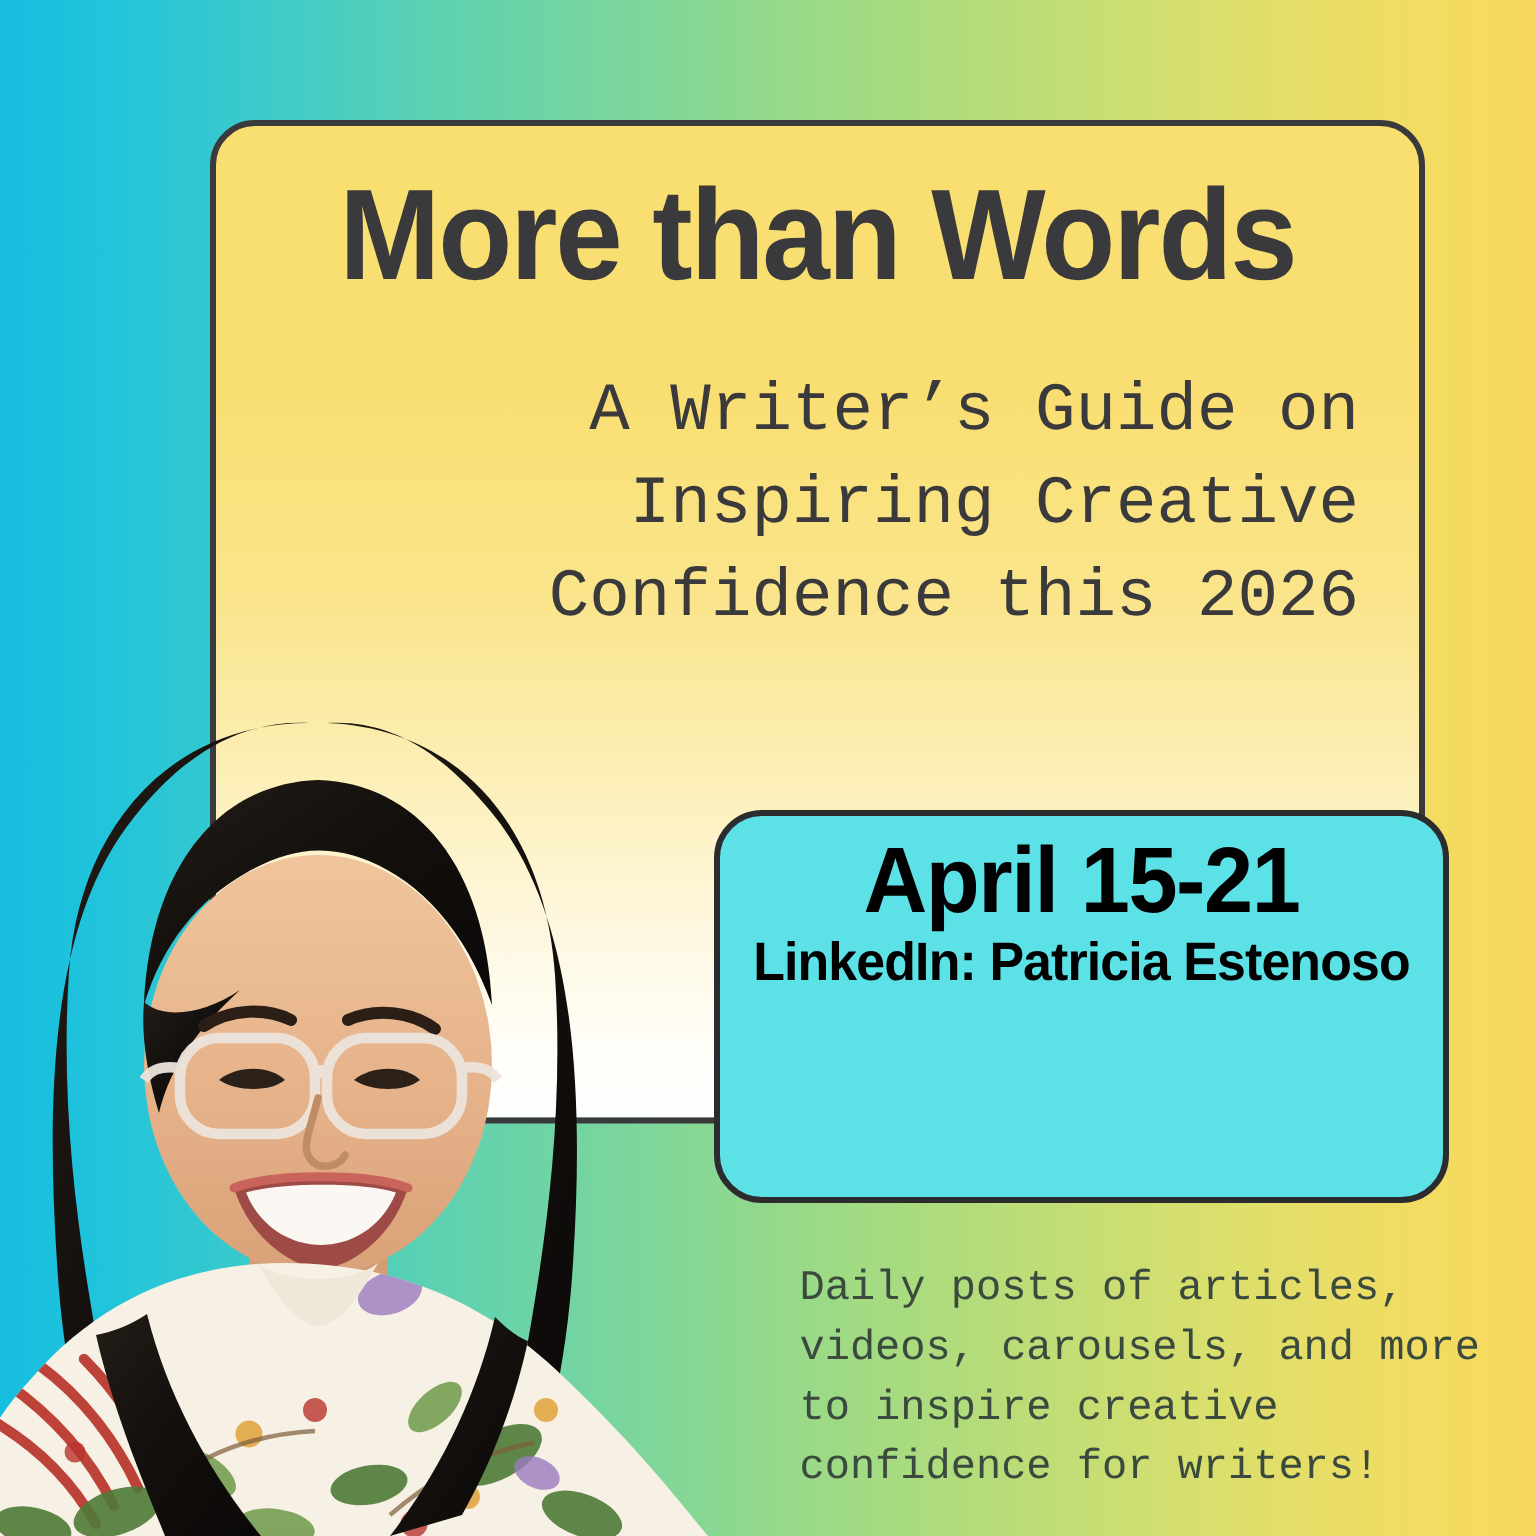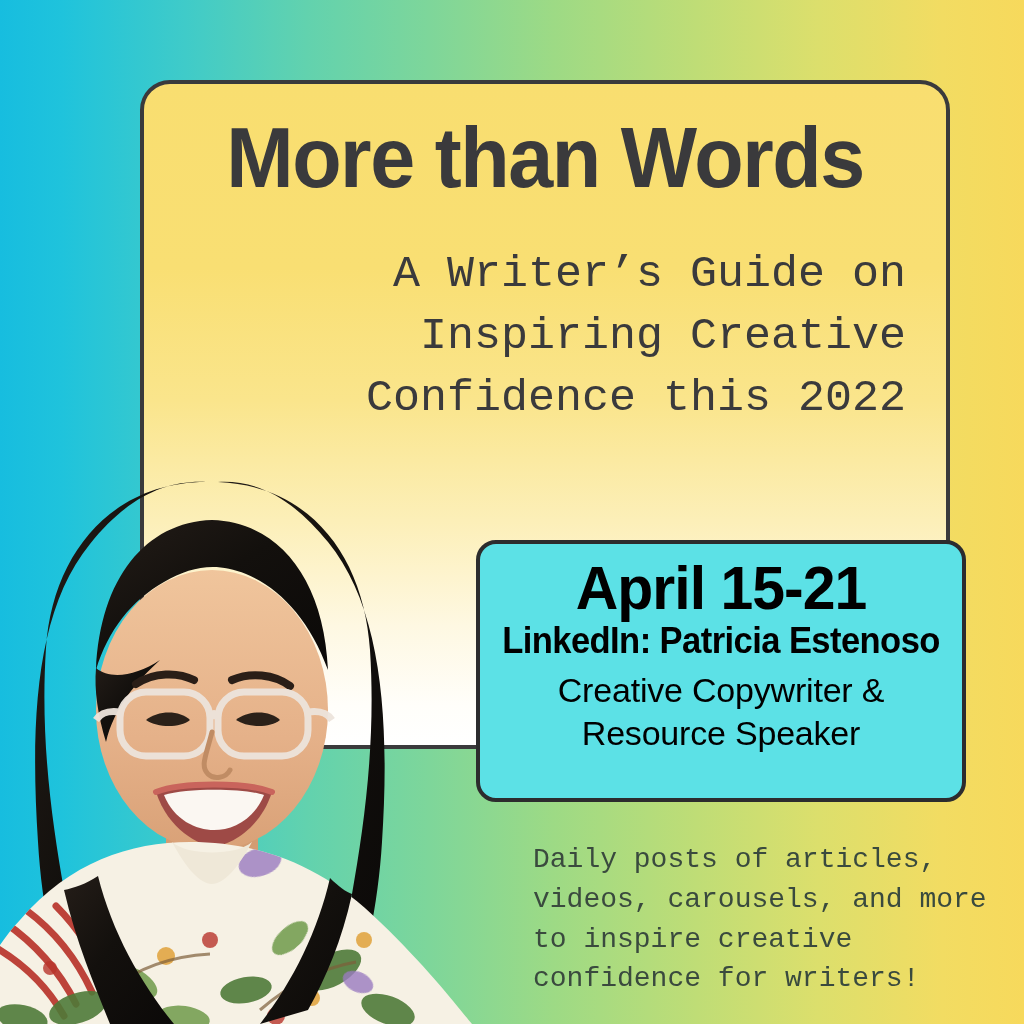--- a/index.html
+++ b/index.html
@@ -65,21 +65,21 @@
     position:absolute;left:-40px;top:470px;width:520px;height:554px;
     overflow:hidden;
   }
   .portrait svg{display:block;width:100%;height:100%;}
 
   
   .teal-card{
     position:absolute;left:476px;top:540px;width:490px;height:262px;
     box-sizing:border-box;
     border:4px solid #2C2C2E;
-    border-radius:20px;
+    border-radius:32px;
     background:#5CE1E6;
     text-align:center;
     padding-top:12px;
   }
   .date-line{
     font-size:62px;line-height:1.04;font-weight:bold;color:#000;
     letter-spacing:-1px;transform:scaleX(0.95);
     font-family:"Liberation Sans",sans-serif;
   }
   .linkedin-line{
@@ -104,21 +104,21 @@
 </style>
 </head>
 <body>
 
 <div id="poster">
 
   <div class="main-card">
     <div class="headline">More than Words</div>
     <div class="subtitle">A Writer’s Guide on
 Inspiring Creative
-Confidence this 2022</div>
+Confidence this 2026</div>
   </div>
 
   <div class="portrait">
     <svg viewBox="0 0 520 554" xmlns="http://www.w3.org/2000/svg">
       <defs>
         <linearGradient id="hairG" x1="0" y1="0" x2="1" y2="1">
           <stop offset="0%" stop-color="#241D18"></stop>
           <stop offset="45%" stop-color="#13100D"></stop>
           <stop offset="100%" stop-color="#0B0908"></stop>
         </linearGradient>
@@ -221,22 +221,20 @@
       <path d="M104 420 C116 472 134 514 150 554 L214 554
                C180 512 152 462 138 406 C126 414 114 418 104 420 Z" fill="url(#hairG)"></path>
       <path d="M392 424 C382 470 366 508 348 540 L300 554
                C334 510 358 460 370 408 C378 416 386 422 392 424 Z" fill="url(#hairG)"></path>
     </svg>
   </div>
 
   <div class="teal-card">
     <div class="date-line">April 15-21</div>
     <div class="linkedin-line">LinkedIn: Patricia Estenoso</div>
-    <div class="role-lines">Creative Copywriter &amp;
-Resource Speaker</div>
   </div>
 
   <div class="bottom-note">Daily posts of articles,
 videos, carousels, and more
 to inspire creative
 confidence for writers!</div>
 
 </div>
 
 </body></html>

